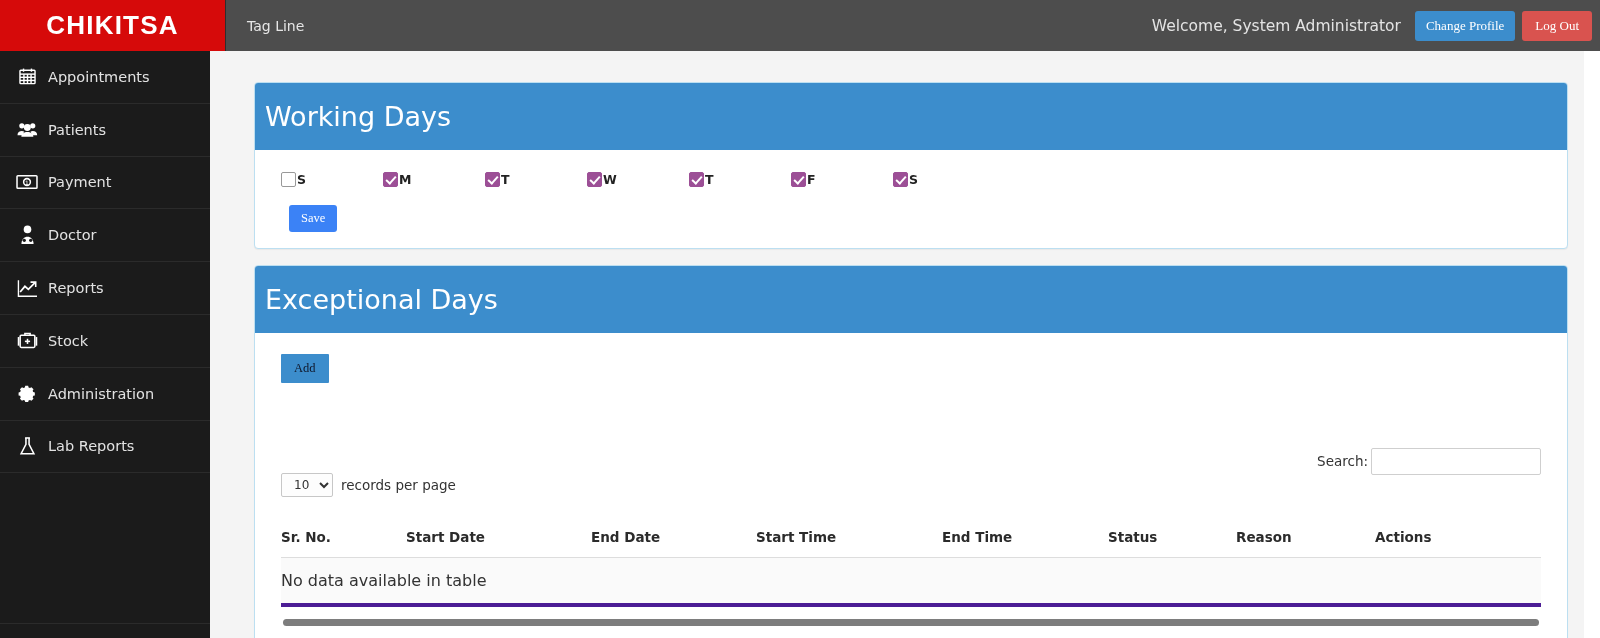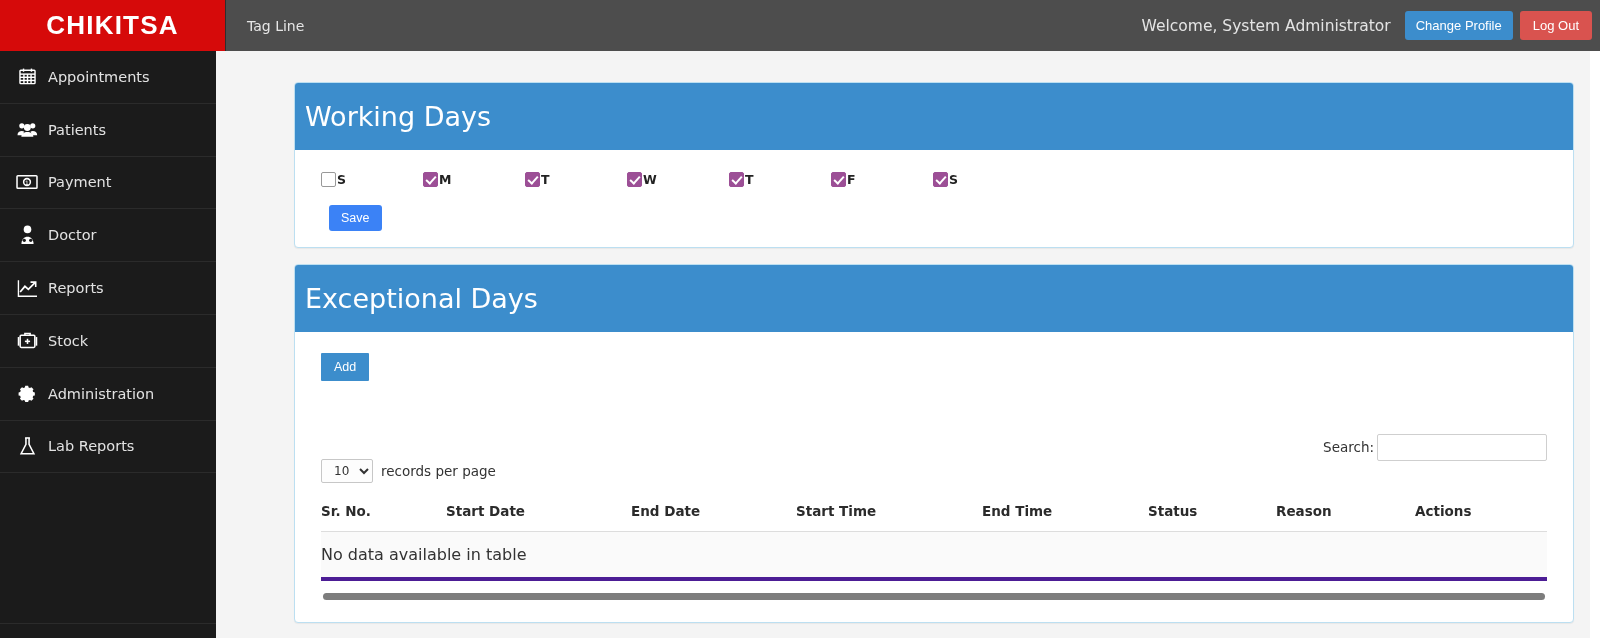--- a/index.html
+++ b/index.html
@@ -97,45 +97,44 @@
   }
   .welcome {
     color: #e4e4e4;
     font-size: 15.5px;
     margin-right: 14px;
     white-space: nowrap;
   }
   .btn {
     border: none;
     cursor: pointer;
-    font-family: Liberation Sans, sans-serif;
+    font-family: Liberation Serif, serif;
   }
   .btn-profile {
     background: #3c8dcc;
     color: #ffffff;
     font-size: 13px;
     padding: 7px 11px;
     border-radius: 3px;
   }
   .btn-logout {
     background: #d9534f;
     color: #ffffff;
     font-size: 13px;
     padding: 7px 13px;
     border-radius: 3px;
     margin-left: 7px;
   }
 
   
   .content {
-    position: absolute; left: 216px; top: 51px;
+    position: absolute; left: 210px; top: 51px;
     width: 1374px; height: 587px;
     background: #f4f4f4;
     overflow: hidden;
-    padding-left: 34px;
   }
   .panel {
     background: #ffffff;
     border: 1px solid #bcdff1;
     border-radius: 4px;
     margin: 0 16px 16px 44px;
     box-shadow: 0 1px 1px rgba(0,0,0,0.05);
   }
   .panel-1 { margin-top: 31px; }
   .panel-head {
@@ -197,25 +196,25 @@
     background: #3b82f6;
     color: #ffffff;
     font-size: 12.5px;
     padding: 6px 12px;
     border-radius: 3px;
     margin: 11px 0 0 22px;
     display: inline-block;
   }
   .btn-add {
     background: #3c8dcc;
-    color: #ffffff;
+    color: #0f172a;
     font-size: 12.5px;
     padding: 7px 13px;
     border-radius: 1px;
-    margin: 7px 0 4px 14px;
+    margin: 7px 0 16px 14px;
     display: inline-block;
   }
 
   
   .dt-wrap { padding: 0 14px 0 14px; margin-top: 26px; }
   .dt-top { display: flex; align-items: center; }
   .dt-len { display: flex; align-items: center; font-size: 13.5px; color: #333; margin-top: 48px; }
   .dt-select {
     width: 52px; height: 24px;
     font-size: 12px;
@@ -231,21 +230,21 @@
   .dt-input {
     width: 170px; height: 27px;
     border: 1px solid #cfcfcf;
     border-radius: 2px;
     background: #ffffff;
     margin-left: 3px;
     padding: 0 6px;
     font-size: 13px;
     font-family: "DejaVu Sans", sans-serif;
   }
-  table.dt { width: 100%; border-collapse: collapse; margin-top: 20px; }
+  table.dt { width: 100%; border-collapse: collapse; margin-top: 32px; }
   table.dt th {
     text-align: left;
     font-size: 13.5px;
     font-weight: bold;
     color: #2b2b2b;
     padding: 0 0 12px 0;
     border-bottom: 1px solid #dddddd;
   }
   table.dt td.empty {
     text-align: left;

